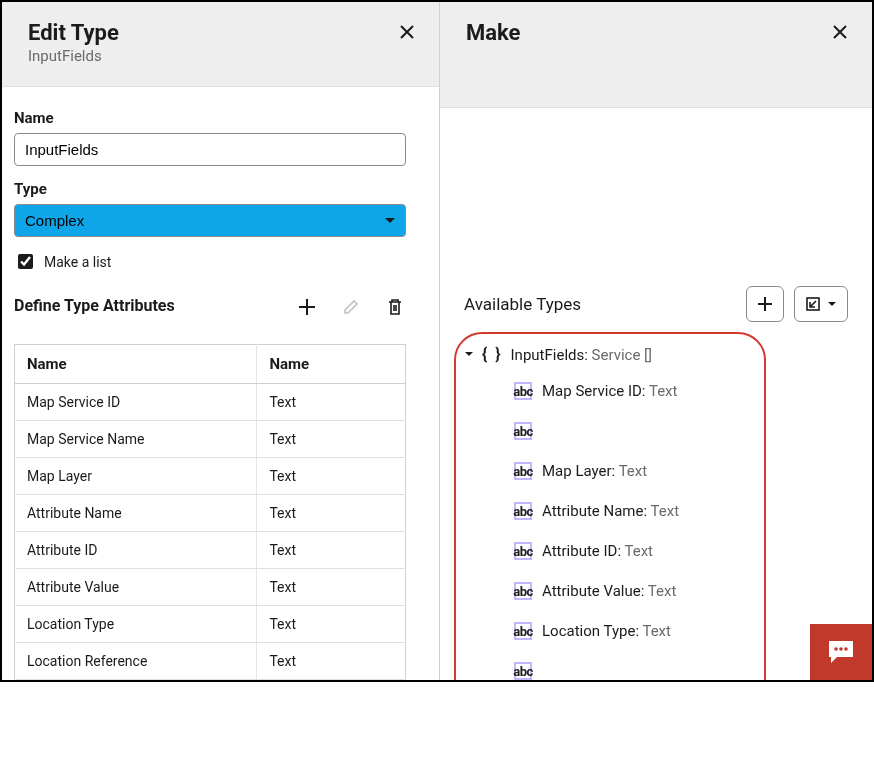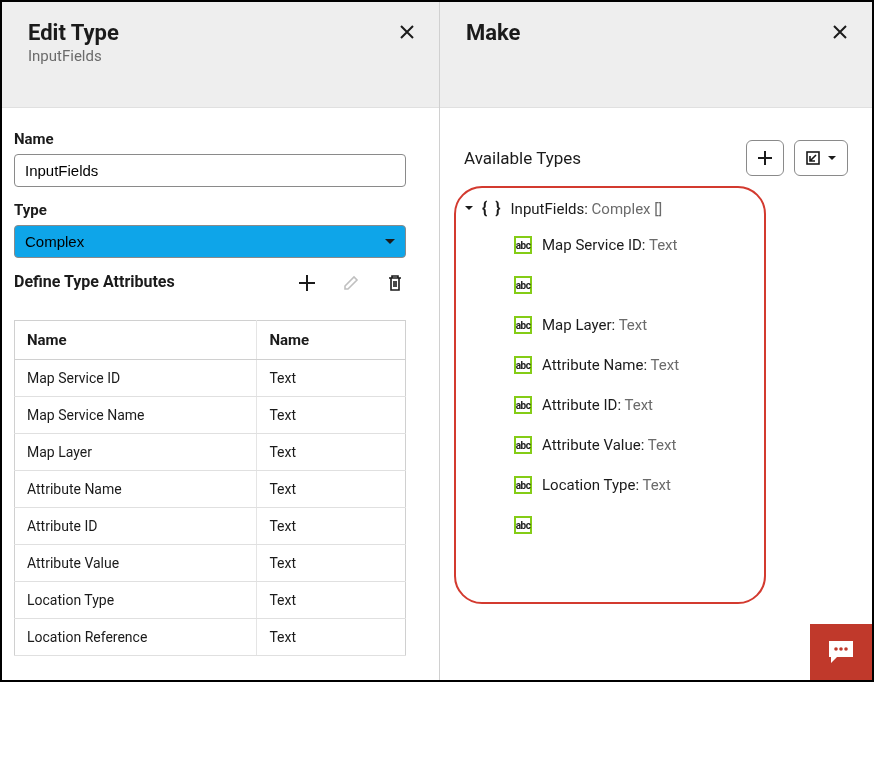--- a/index.html
+++ b/index.html
@@ -158,20 +158,21 @@
     border-right: 1px solid #e5e5e5;
     width: 62%;
   }
   
   .right-body {
     padding: 32px 24px 0 24px;
     display: flex;
     flex-direction: column;
     position: relative;
     flex: 1;
+    justify-content: flex-end;
   }
   .avail-row {
     display: flex;
     justify-content: space-between;
     align-items: center;
     margin-bottom: 20px;
   }
   .avail-title { font-size: 17px; font-weight: 400; }
   .toolbar-btns { display: flex; gap: 10px; }
   .sq-btn {
@@ -216,25 +217,25 @@
   }
   .tree-item {
     display: flex;
     align-items: center;
     gap: 10px;
     font-size: 15px;
   }
   .type-annot { color: #6b6b6b; }
   .abc-icon {
     width: 18px; height: 18px;
-    border: 2px solid #84cc16;
+    border: 2px solid #c4b5fd;
     display: inline-flex;
     align-items: center;
     justify-content: center;
-    font-size: 10px;
+    font-size: 13px;
     font-weight: 700;
     letter-spacing: -0.5px;
   }
   .braces {
     font-weight: 700;
     font-size: 16px;
     letter-spacing: 2px;
   }
   .chat-fab {
     position: absolute;
@@ -275,20 +276,24 @@
       <div class="field-label">Type</div>
       <div class="select-wrap">
         <button class="select-input">Complex</button>
         <span class="caret">
           <svg width="12" height="8" viewBox="0 0 12 8">
               <path d="M1 1 L6 6 L11 1" fill="#1b1b1b"></path>
             </svg>
         </span>
       </div>
 
+      <label class="checkbox-row">
+        <input type="checkbox" checked="" style="">
+        <span>Make a list</span>
+      </label>
 
       <div class="attrs-header">
         <div style="font-weight:700;">Define Type Attributes</div>
         <div class="icons">
           <button class="icon-btn">
             <svg width="18" height="18" viewBox="0 0 18 18">
                 <path d="M9 1 V17 M1 9 H17" stroke="currentColor" stroke-width="2"></path>
               </svg>
           </button>
           <button class="icon-btn disabled">
@@ -384,21 +389,21 @@
 
       <div class="tree">
         <div class="highlight-area"></div>
 
         <div class="tree-root">
           <svg width="10" height="7" viewBox="0 0 10 7">
               <path d="M1 1 L5 5 L9 1" fill="#1b1b1b"></path>
             </svg>
           <span class="braces">{ }</span>
           <span>
-            <span>InputFields</span><span>: </span><span class="type-annot">Complex []</span>
+            <span>InputFields</span><span>: </span><span class="type-annot">Service []</span>
           </span>
         </div>
 
         <div class="tree-children" id="tree-children">
             <div class="tree-item">
               <span class="abc-icon">abc</span>
               <span><span>Map Service ID</span>: <span class="type-annot">Text</span></span>
             </div>
             <div class="tree-item">
               <span class="abc-icon">abc</span>

